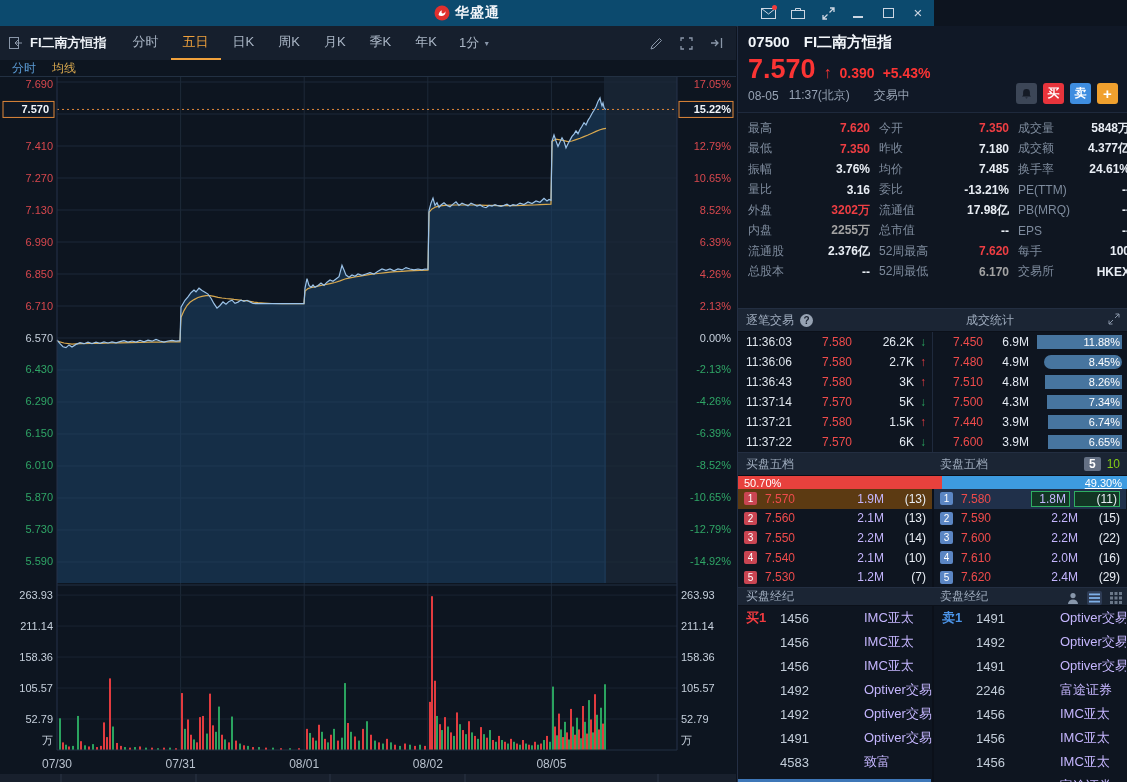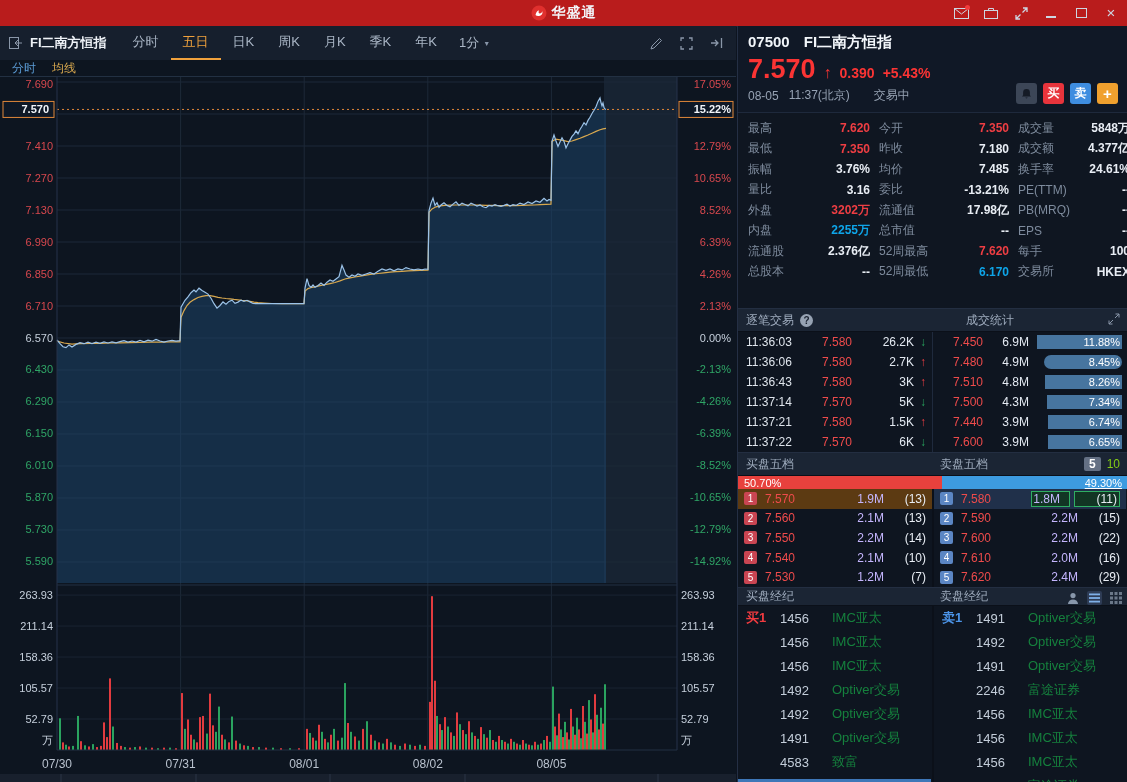--- a/index.html
+++ b/index.html
@@ -1,19 +1,19 @@
 <!DOCTYPE html>
 <html><head>
 <meta charset="utf-8">
 <style>
   html,body{margin:0;padding:0;background:#05080d;}
   .app{position:relative;width:1127px;height:782px;overflow:hidden;background:#0d141f;
        font-family:"Liberation Sans",sans-serif;color:#dfe6ef;font-size:12px;user-select:none;}
   
-  .titlebar{position:absolute;top:0;left:0;width:1127px;height:26px;background:#b91c1c;
+  .titlebar{position:absolute;top:0;left:0;width:934px;height:26px;background:#0c4a6e;
             border-bottom:1px solid #1a2230;}
   .tb-center{position:absolute;left:0;right:0;top:0;height:26px;display:flex;align-items:center;justify-content:center;gap:5px;}
   .app-title{font-size:14px;font-weight:bold;color:#f2f5f9;letter-spacing:1px;}
   .tb-icons{position:absolute;right:8px;top:0;height:26px;display:flex;align-items:center;gap:14px;}
   .tb-ic{position:relative;width:16px;height:16px;display:flex;align-items:center;justify-content:center;color:#cdd6e2;cursor:pointer;}
   .tb-ic svg{display:block;}
   .red-dot{position:absolute;top:0px;right:-1px;width:5px;height:5px;border-radius:50%;background:#f23c3c;}
   .win-min{width:10px;height:2px;background:#cdd6e2;margin-top:8px;}
   .win-max{width:9px;height:8px;border:1.5px solid #cdd6e2;}
   .win-close{font-size:15px;line-height:14px;color:#cdd6e2;}
@@ -52,21 +52,21 @@
   .qbtn.bell{background:#3c4657;}
   .qbtn.buy{background:#e8343c;}
   .qbtn.sell{background:#3e8de0;}
   .qbtn.add{background:#f0a02e;font-size:15px;}
   
   .stats-grid{height:196px;box-sizing:border-box;padding:5px 10px 0 10px;border-top:1px solid #1e293c;
               display:grid;grid-template-columns:122px 130px 112px;grid-auto-rows:20.5px;column-gap:9px;background:#0f1621;}
   .stat-cell{display:flex;justify-content:space-between;align-items:center;overflow:hidden;}
   .st-l{color:#7e8b9d;white-space:nowrap;}
   .st-v{font-weight:bold;white-space:nowrap;}
-  .c-red{color:#ef3e43;} .c-green{color:#0ea5e9;} .c-white{color:#e8edf4;}
+  .c-red{color:#ef3e43;} .c-green{color:#a3a3a3;} .c-white{color:#e8edf4;}
   
   .sec-header{height:22px;background:#1b2534;display:flex;align-items:center;padding:0 8px;
               color:#9facbe;font-size:12px;position:relative;border-top:1px solid #232e41;border-bottom:1px solid #0b1019;}
   .q-icon{width:13px;height:13px;border-radius:50%;background:#97a3b3;color:#1a2230;font-size:10px;font-weight:bold;
           display:flex;align-items:center;justify-content:center;margin-left:6px;cursor:pointer;}
   .center-title{position:absolute;left:228px;}
   .expand-ic{position:absolute;right:8px;top:4px;cursor:pointer;}
   
   .tick-body{height:120px;display:flex;background:#0e1520;}
   .tick-left{width:194px;}
@@ -95,35 +95,35 @@
   .depth-col.asks{border-left:2px solid #0b1019;width:192px;}
   .d-row{flex:1;display:flex;align-items:center;font-size:12px;padding:0 6px;}
   .d-row.hl-bid{background:#5c3a12;}
   .d-row.hl-ask{background:#20304a;}
   .d-badge{width:13px;height:13px;border-radius:2px;color:#fff;font-size:10px;display:flex;align-items:center;justify-content:center;margin-right:8px;}
   .d-badge.bid{background:#c94552;} .d-badge.ask{background:#5b86c4;}
   .d-price{width:44px;color:#ef4b4b;}
   .d-vol{flex:1;text-align:right;color:#c4b5fd;}
   .d-cnt{width:42px;text-align:right;color:#e8edf4;}
   .flash{border:1px solid #2fae63;background:#123524;}
-  .d-vol.flash{margin-left:26px;padding-right:9px;}
+  .d-vol.flash{margin-left:26px;padding-right:3px;}
   .d-cnt.flash{margin-left:4px;padding-right:2px;}
   
   .broker-section{flex:1;position:relative;overflow:hidden;background:#0e1520;display:flex;flex-direction:column;}
   .bk-icons{position:absolute;right:6px;top:3px;display:flex;gap:8px;align-items:center;}
   .bk-ic{cursor:pointer;display:flex;}
   .bk-ic.active{background:#2e3c55;border-radius:2px;padding:1px;}
   .broker-body{flex:1;display:flex;}
   .broker-col{width:194px;}
   .broker-col.asks{border-left:2px solid #0b1019;width:192px;}
   .b-row{height:24px;display:flex;align-items:center;font-size:13px;}
   .b-tag{width:34px;padding-left:8px;font-weight:bold;}
   .b-tag.buy{color:#f03b40;} .b-tag.sell{color:#4b93e6;}
   .b-id{width:52px;color:#c3cdd9;}
-  .b-name{flex:1;color:#15803d;white-space:nowrap;overflow:hidden;}
+  .b-name{flex:1;color:#c4b5fd;white-space:nowrap;overflow:hidden;margin-left:32px;}
   .broker-scroll{position:absolute;bottom:0;left:0;width:193px;height:3px;background:#3e77b8;}
   .sell-head{position:absolute;left:202px;}
 </style>
 </head>
 <body>
 
 <div class="app">
 
   <div class="titlebar">
     <div class="tb-center">

